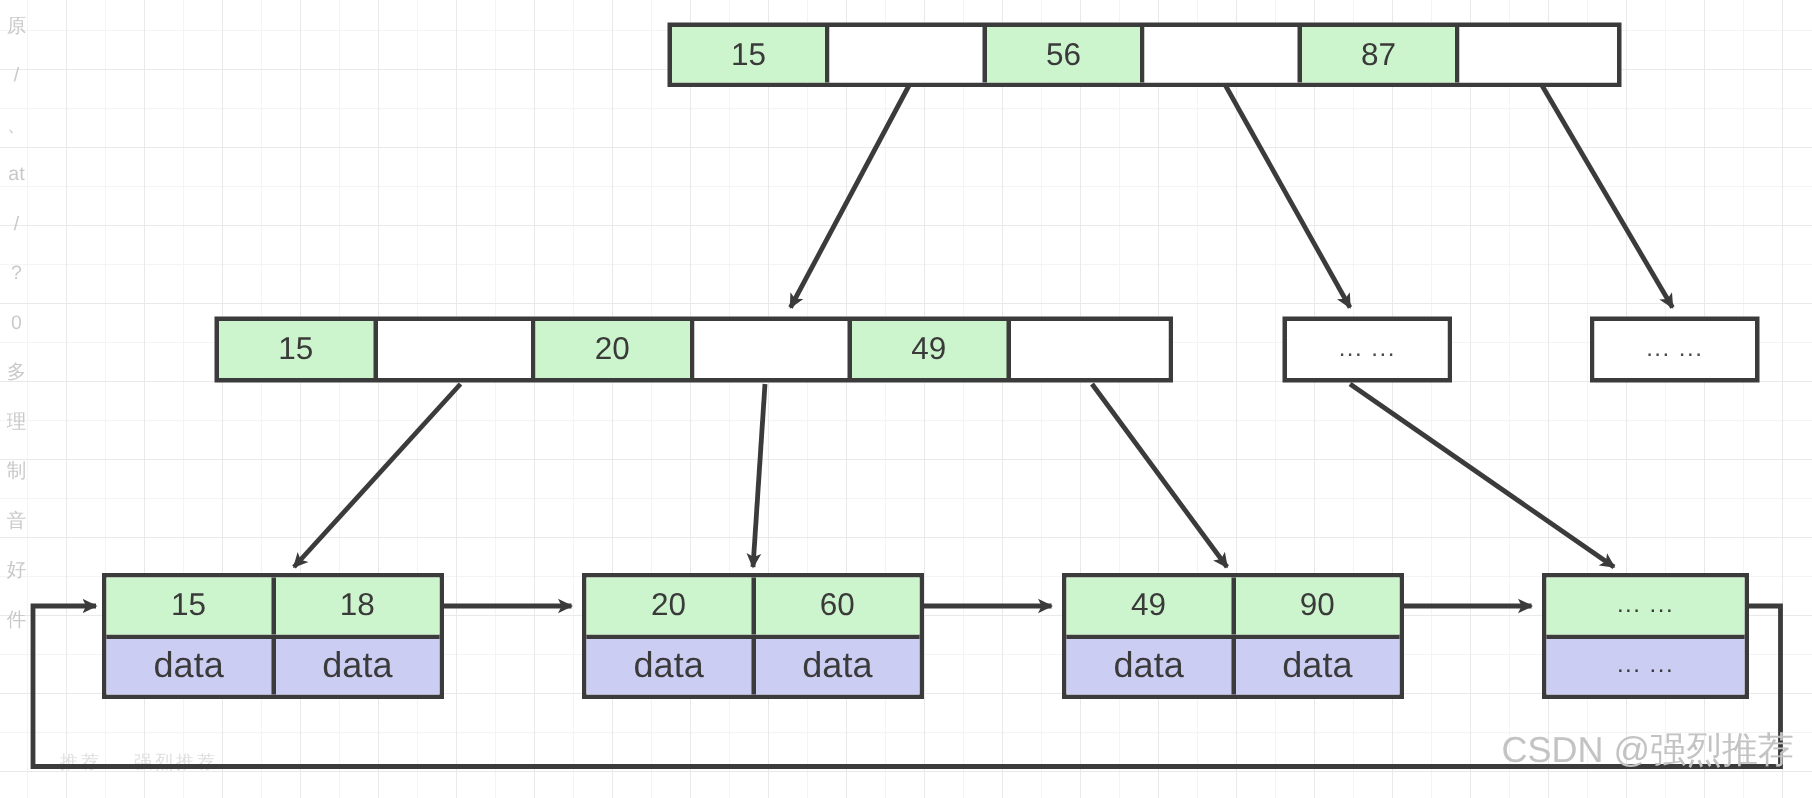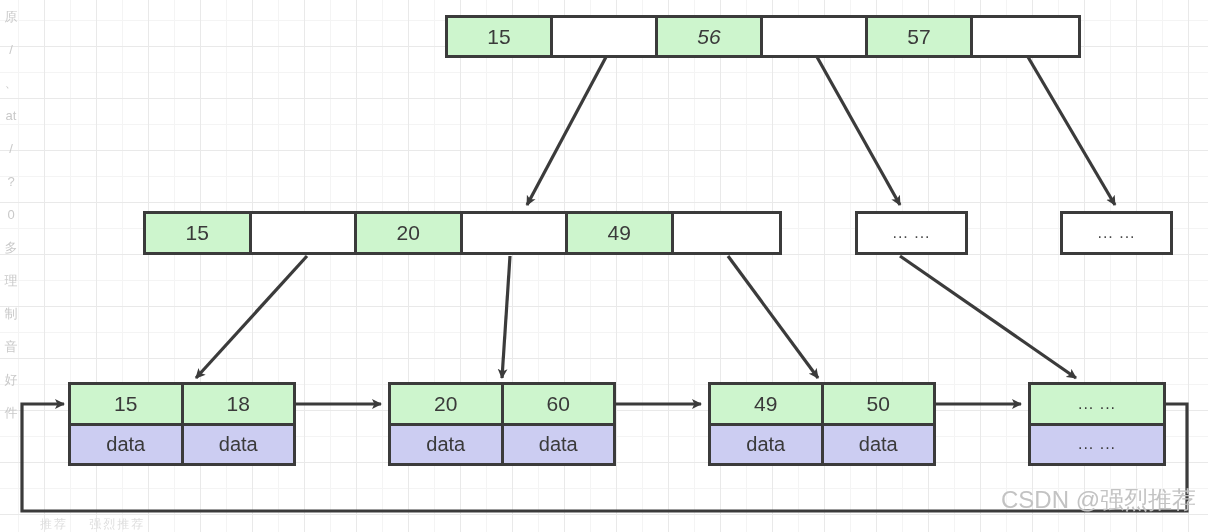--- a/index.html
+++ b/index.html
@@ -34,21 +34,21 @@
     font-size: 13px;
     line-height: 33px;
     text-align: center;
     overflow: hidden;
     user-select: none;
     white-space: pre;
   }
   .bottom-bleed {
     position: absolute;
     left: 40px;
-    top: 516px;
+    top: 500px;
     color: #dedede;
     font-size: 12px;
     letter-spacing: 2px;
     white-space: pre;
     user-select: none;
   }
 
   
   #wires {
     position: absolute;
@@ -109,21 +109,21 @@
     align-items: center;
     justify-content: center;
     font-size: 21px;
     color: #3a3a3a;
     border-right: 3px solid #3b3b3b;
   }
   .leaf-cell:last-child { border-right: none; text-align: center; }
   .leaf-row.keys .leaf-cell { background: #cdf5cd; }
   .leaf-row.data .leaf-cell { background: #cccdf2; }
   .leaf-cell.ellipsis { font-size: 16px; letter-spacing: 1px; }
-  .leaf-cell.data-txt { font-size: 20px; }
+  .leaf-cell.data-txt { font-size: 24px; }
 
   
   .watermark {
     position: absolute;
     right: 12px;
     top: 484px;
     font-size: 24px;
     color: #c3c3c3;
     white-space: nowrap;
     user-select: none;
@@ -173,23 +173,23 @@
     <path d="M296,404 L381,404" stroke="#3b3b3b" stroke-width="3.2" fill="none" marker-start="url(#ah)" marker-end="url(#ah)"></path>
     <path d="M616,404 L701,404" stroke="#3b3b3b" stroke-width="3.2" fill="none" marker-start="url(#ah)" marker-end="url(#ah)"></path>
     <path d="M936,404 L1021,404" stroke="#3b3b3b" stroke-width="3.2" fill="none" marker-start="url(#ah)" marker-end="url(#ah)"></path>
 
     <path d="M1166,404 L1187,404 L1187,511 L22,511 L22,404 L64,404" stroke="#3b3b3b" stroke-width="3.2" fill="none" marker-start="url(#ah)" marker-end="url(#ah)"></path>
   </svg>
 
   <div class="node" style="left:445px; top:15px; width:636px; height:43px;">
     <div class="cell key" style="width:106px;">15</div>
     <div class="cell blank" style="width:106px;"></div>
-    <div class="cell key" style="width:106px;font-style:italic;">56</div>
+    <div class="cell key" style="width:106px;">56</div>
     <div class="cell blank" style="width:106px;"></div>
-    <div class="cell key" style="width:106px;">57</div>
+    <div class="cell key" style="width:106px;">87</div>
     <div class="cell blank" style="width:106px;"></div>
   </div>
 
   <div class="node" style="left:143px; top:211px; width:639px; height:44px;">
     <div class="cell key" style="width:106.5px;">15</div>
     <div class="cell blank" style="width:106.5px;"></div>
     <div class="cell key" style="width:106.5px;">20</div>
     <div class="cell blank" style="width:106.5px;"></div>
     <div class="cell key" style="width:106.5px;">49</div>
     <div class="cell blank" style="width:106.5px;"></div>
@@ -221,21 +221,21 @@
     </div>
     <div class="leaf-row data">
       <div class="leaf-cell data-txt">data</div>
       <div class="leaf-cell data-txt">data</div>
     </div>
   </div>
 
   <div class="leaf" style="left:708px; top:382px; width:228px; height:84px;">
     <div class="leaf-row keys">
       <div class="leaf-cell">49</div>
-      <div class="leaf-cell">50</div>
+      <div class="leaf-cell">90</div>
     </div>
     <div class="leaf-row data">
       <div class="leaf-cell data-txt">data</div>
       <div class="leaf-cell data-txt">data</div>
     </div>
   </div>
 
   <div class="leaf" style="left:1028px; top:382px; width:138px; height:84px;">
     <div class="leaf-row keys">
       <div class="leaf-cell ellipsis">... ...</div>

